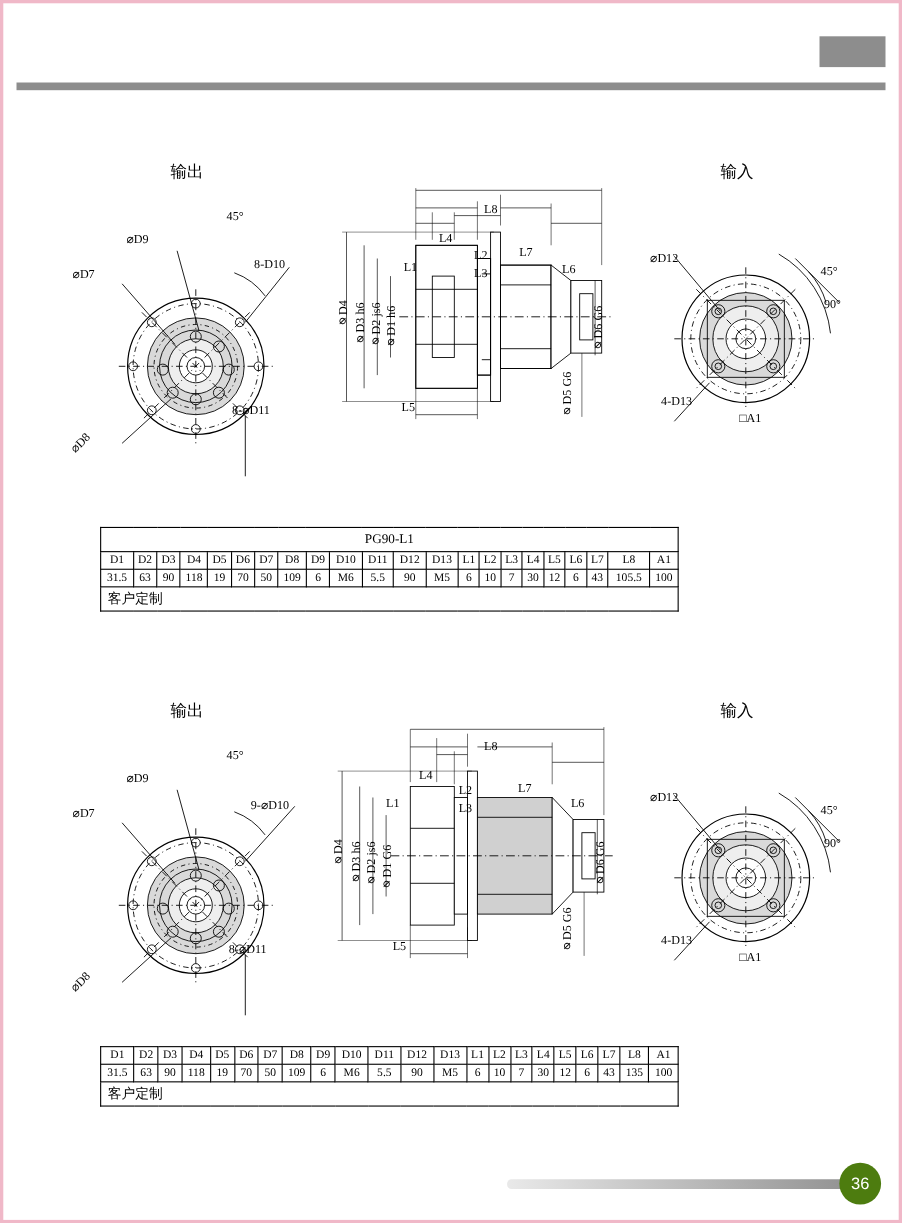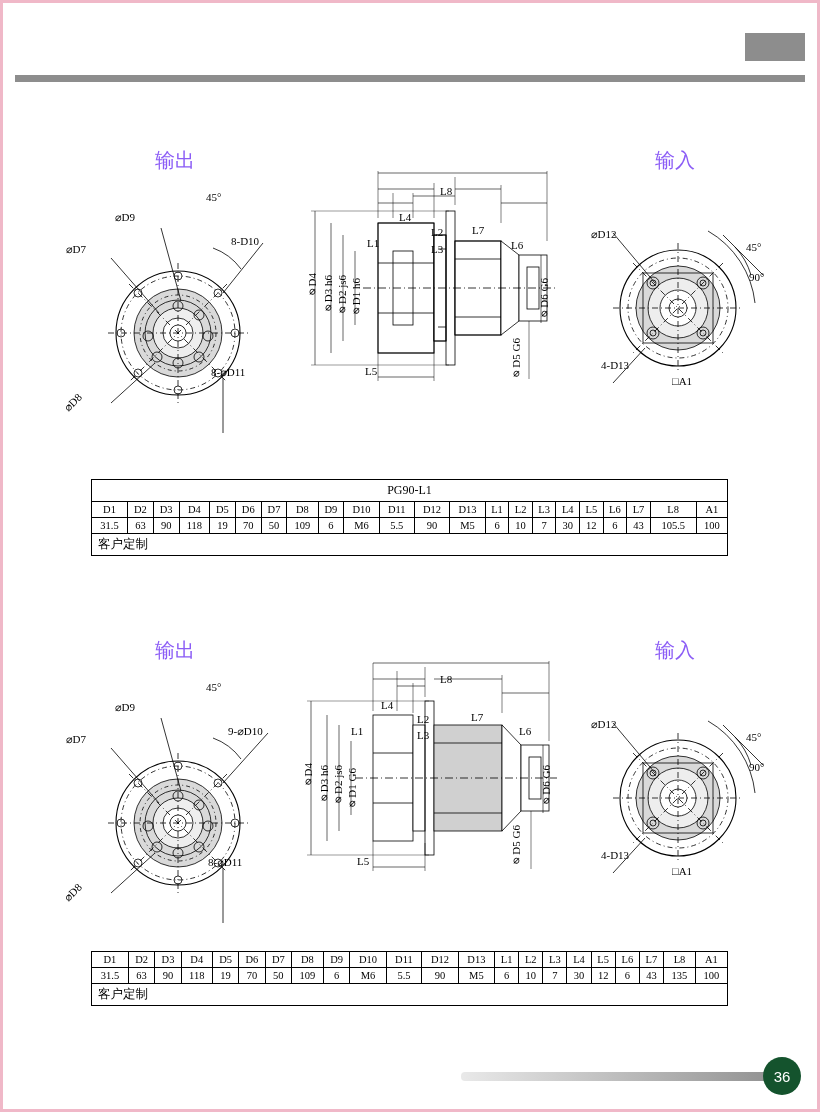--- a/index.html
+++ b/index.html
@@ -24,44 +24,44 @@
     position:absolute;top:72px;left:12px;right:12px;height:7px;
     background:#8d8d8d;
   }
   .bottom-bar{
     position:absolute;bottom:28px;right:26px;width:330px;height:9px;
     background:linear-gradient(to right,#e9e9e9,#8d8d8d);
     border-radius:4px;
   }
   .page-circle{
     position:absolute;bottom:14px;right:16px;width:38px;height:38px;
-    border-radius:50%;background:#14532d;color:#fff;
+    border-radius:50%;background:#4d7c0f;color:#fff;
     font-size:15px;display:flex;align-items:center;justify-content:center;
     font-family:"Liberation Sans", sans-serif;
   }
 
   
   .drawing{
     position:absolute;left:0;width:820px;height:300px;
   }
   .cap{
-    position:absolute;font-size:20px;font-family:Liberation Sans, sans-serif;
-    color:#8b5cf6;
+    position:absolute;font-size:15px;font-family:Liberation Sans, sans-serif;
+    color:#000000;
   }
   .lbl{
     position:absolute;font-size:11px;font-family:"Liberation Serif", serif;
     color:#000;white-space:nowrap;
   }
   .lbl.vert{
     writing-mode:vertical-rl; transform:rotate(180deg);
   }
   svg{position:absolute;left:0;top:0;overflow:visible;}
 
   
-  .tblwrap{position:absolute;left:88px;width:637px;}
+  .tblwrap{position:absolute;left:88px;width:526px;}
   table{border-collapse:collapse;width:100%;
         font-family:"Liberation Serif", serif;}
   table td,table th{
     border:1px solid #000;text-align:center;
     font-size:10.5px;padding:2px 0;font-weight:normal;
   }
   .tbl-title{font-size:12px;padding:3px 0;}
   .tbl-note{text-align:left;padding-left:6px;font-size:12.5px;}
 </style>
 </head>

